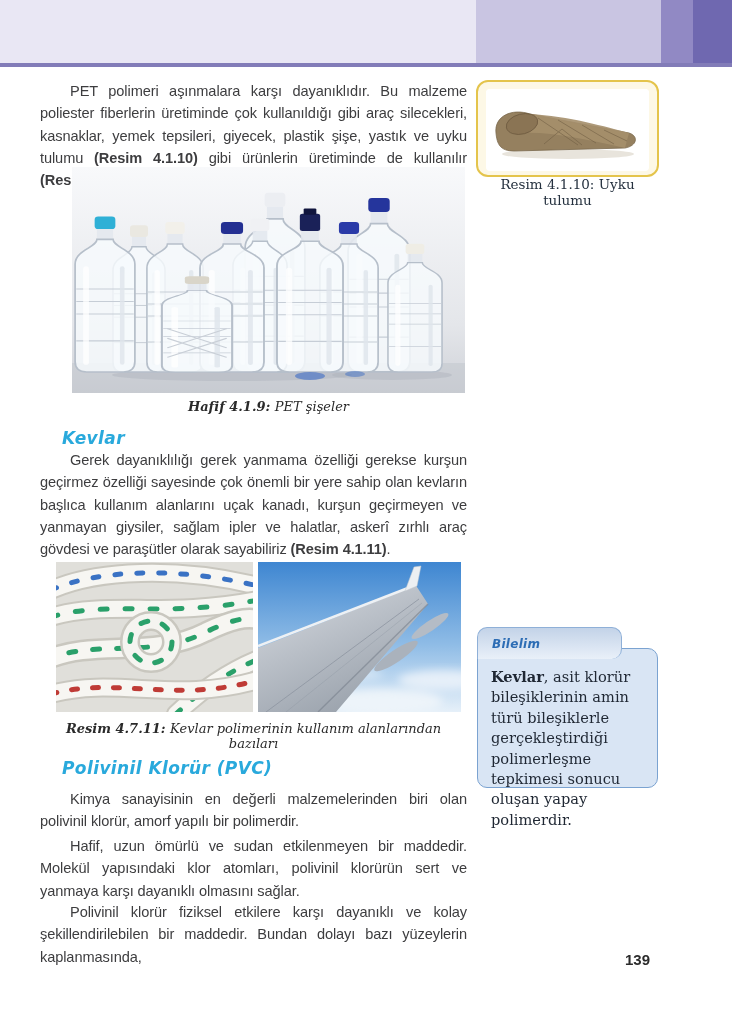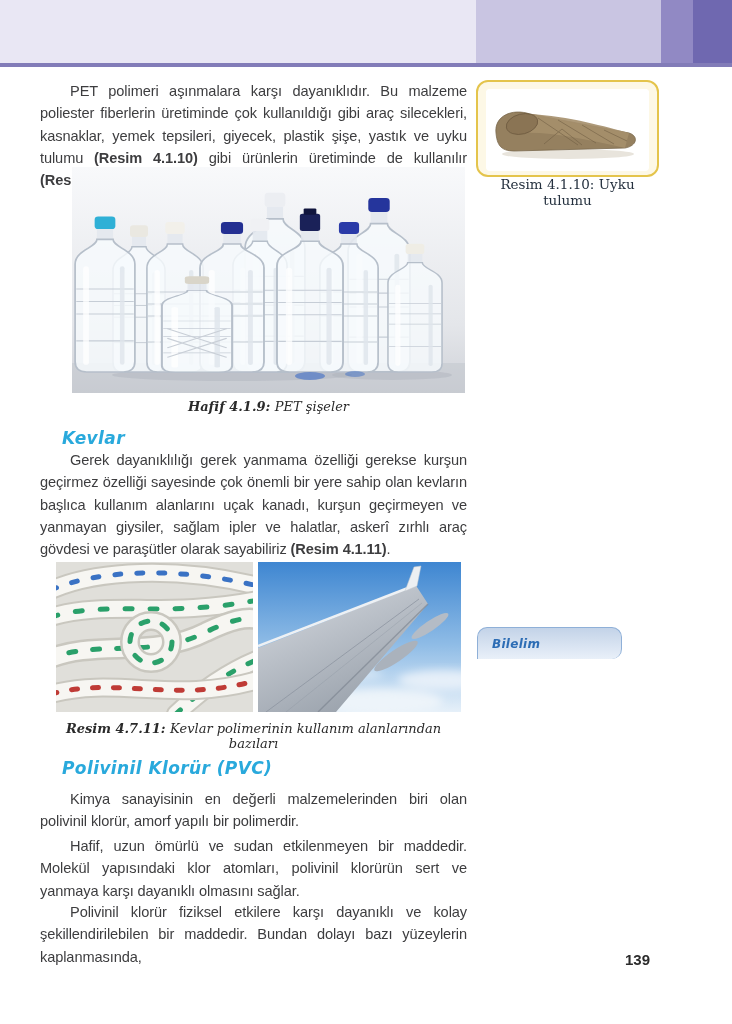--- a/index.html
+++ b/index.html
@@ -269,16 +269,17 @@
           <path d="M 58 55 L 76 40 L 96 56"></path>
         </g>
       </svg>
     </div>
     <div class="cap">Resim 4.1.10: Uyku tulumu</div>
   </div>
 
   <div class="bilelim-tab">
     <span>Bilelim</span>
   </div>
+  <div class="bilelim-body"><span class="b">Kevlar</span><span>, asit klorür bileşiklerinin amin türü bileşiklerle gerçekleştirdiği polimerleşme tepkimesi sonucu oluşan yapay polimerdir.</span></div>
 
   <div class="page-num">139</div>
 
 </div>
 
 </body></html>

